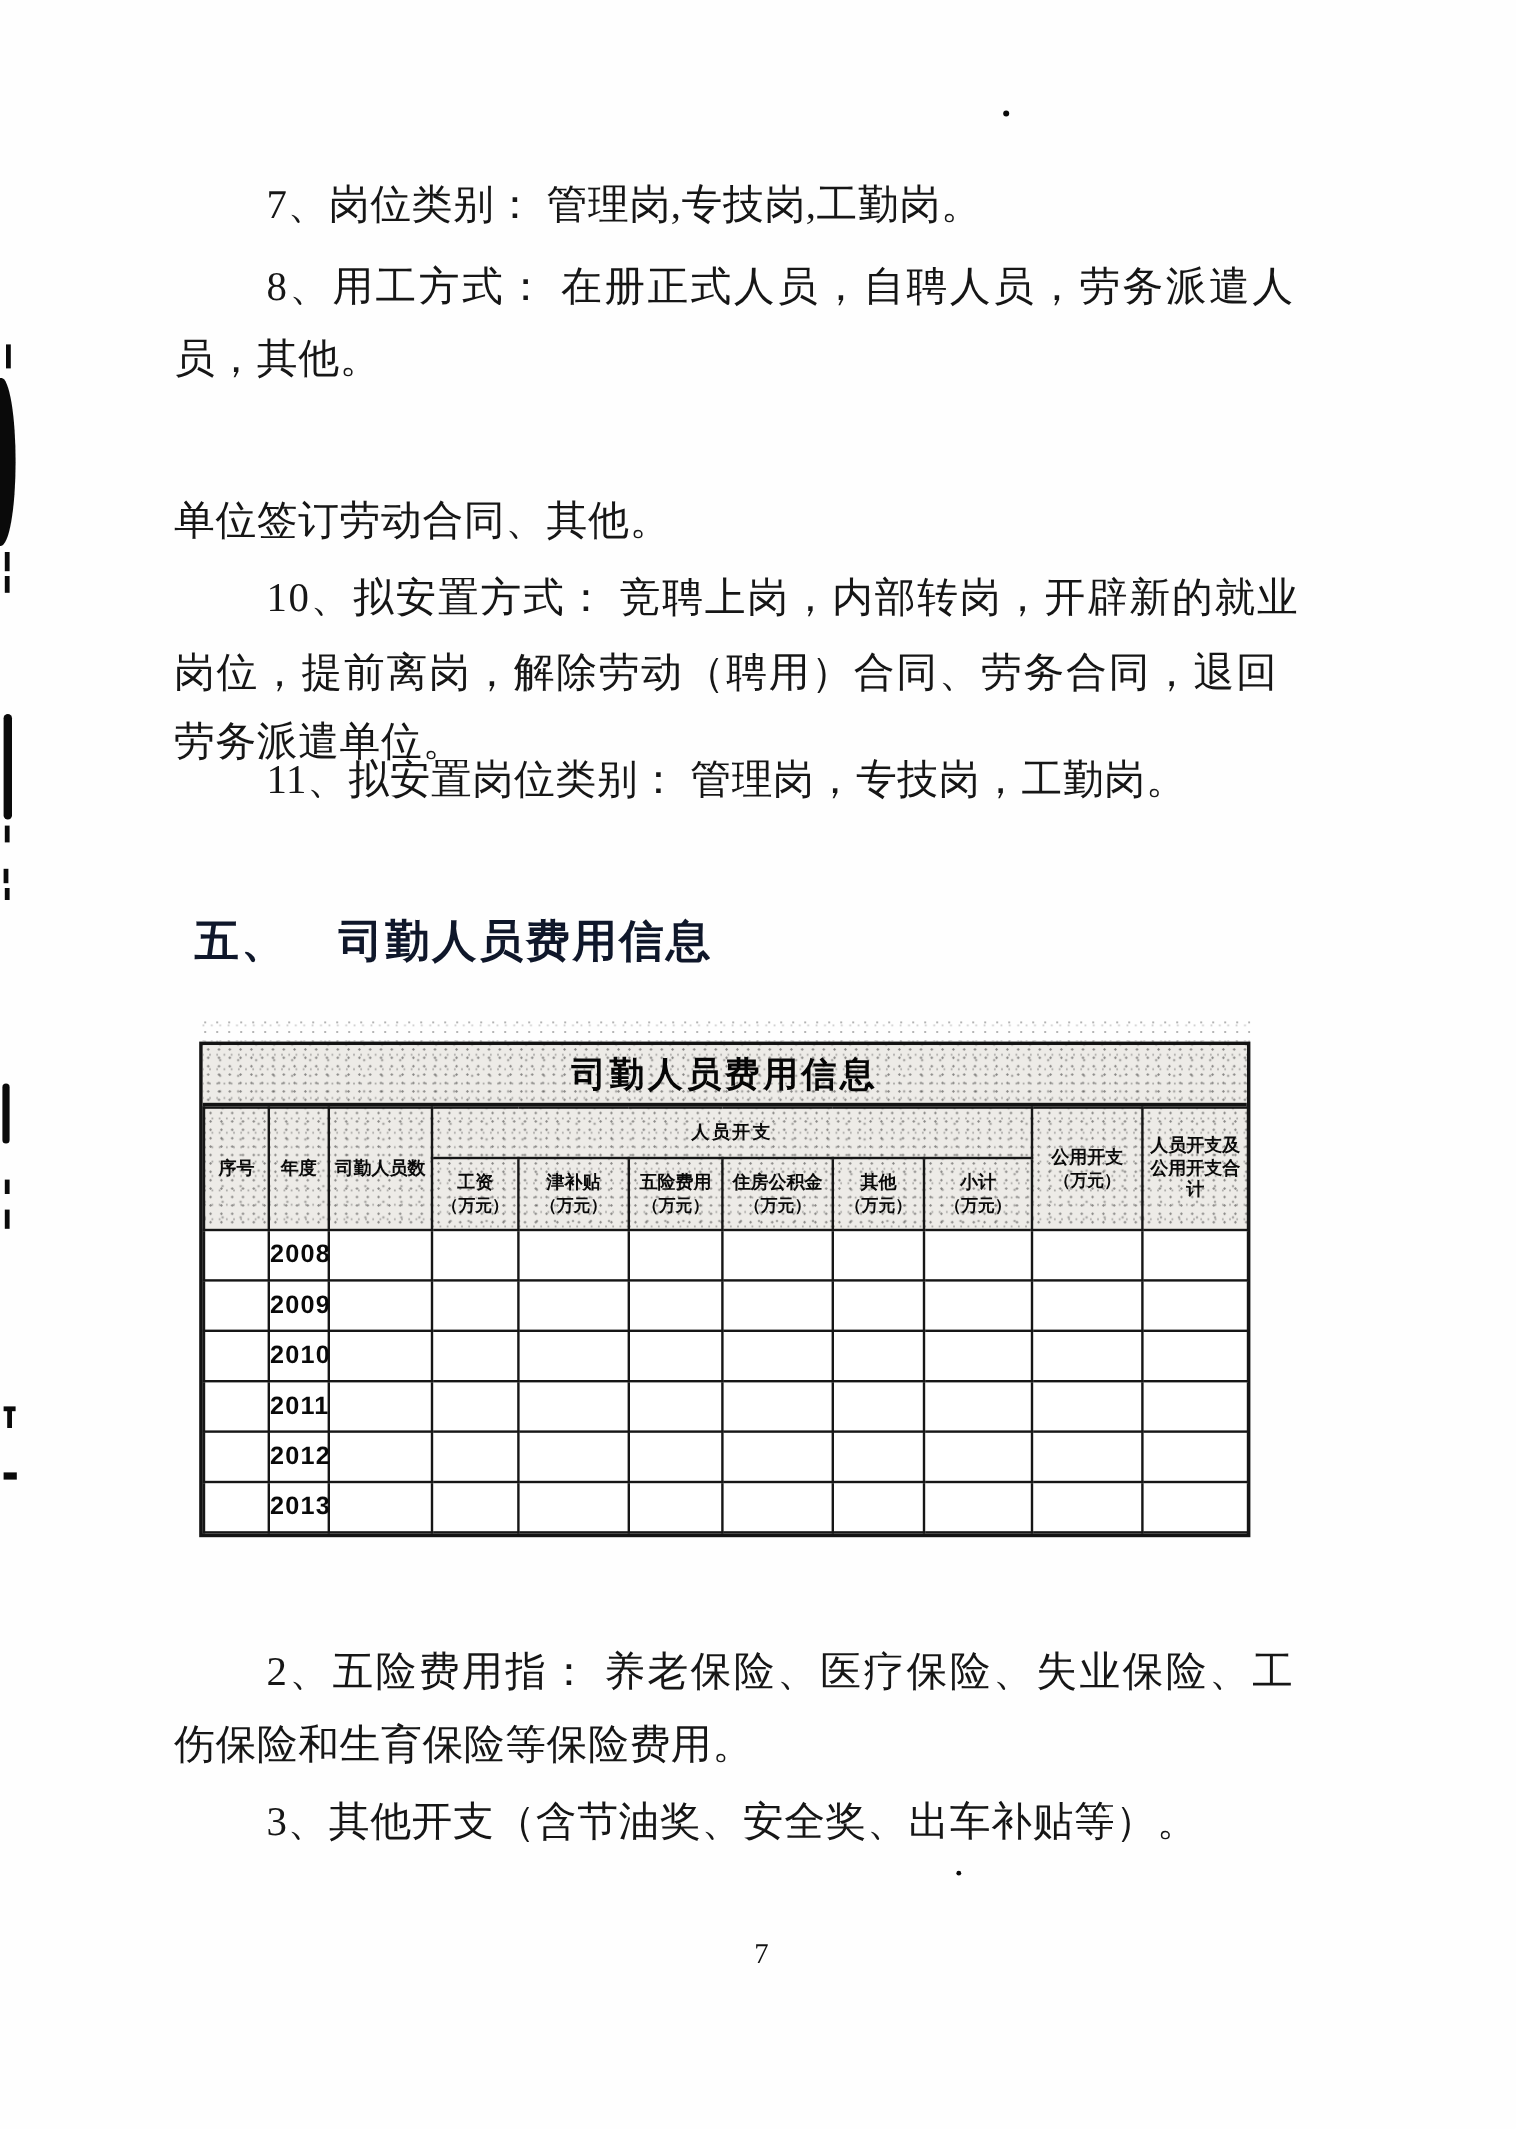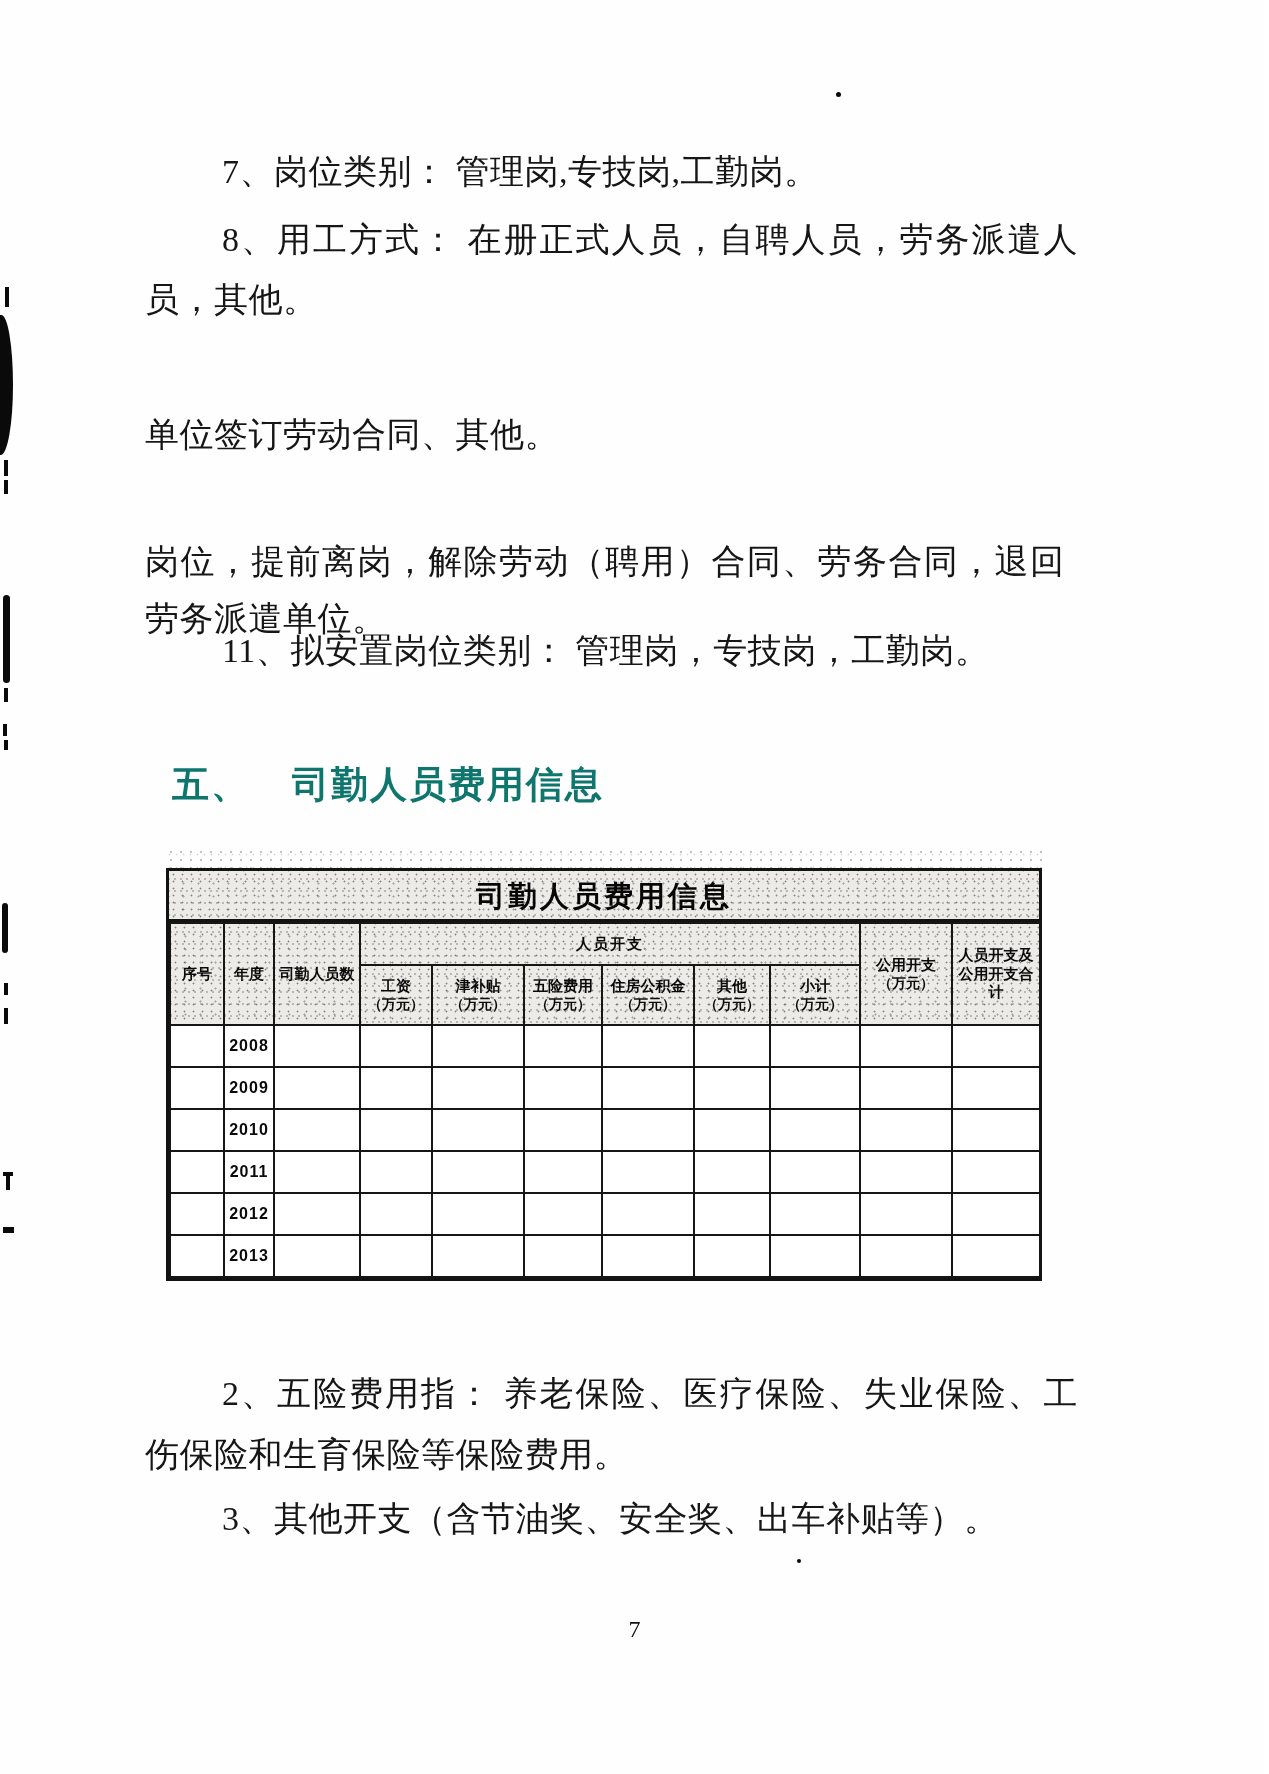--- a/index.html
+++ b/index.html
@@ -11,23 +11,23 @@
   
   .bline {
     position:absolute; left:145px; font-size:34px; line-height:46px;
     letter-spacing:0.5px; white-space:nowrap; color:#161616;
   }
   .bline.indent { padding-left:77px; }
   .bline.j1 { letter-spacing:2.0px; }
   .bline.j2 { letter-spacing:1.4px; }
   
   .heading {
-    position:absolute; top:761px; left:172px; font-size:37px; line-height:48px;
+    position:absolute; top:761px; left:162px; font-size:37px; line-height:48px;
     font-weight:700; font-family:"Liberation Sans","DejaVu Sans",sans-serif;
-    color:#0f766e; letter-spacing:2px; white-space:nowrap;
+    color:#0f172a; letter-spacing:2px; white-space:nowrap;
   }
   .heading .hnum { margin-right:42px; }
   
   .speckle {
     background-color:#edebe7;
     background-image:
       radial-gradient(circle, rgba(30,30,30,0.50) 0.7px, transparent 1.2px),
       radial-gradient(circle, rgba(60,60,60,0.38) 0.6px, transparent 1.1px),
       radial-gradient(circle, rgba(15,15,15,0.30) 0.8px, transparent 1.4px);
     background-size:9px 7px, 6px 12px, 15px 13px;
@@ -56,21 +56,21 @@
     font-size:15px; line-height:1.25; text-align:center; color:#0a0a0a;
   }
   th.group-h { height:42px; font-size:16px; letter-spacing:2px;margin-left:10px; }
   th.sub-h { height:60px; }
   th.tall-h { font-size:15px; }
   th.total-h { font-size:14px; padding:0 4px; }
   .unit { display:block; font-size:14px; }
   table.fee td.body-cell { height:42px; background:#fff; }
   td.year-cell {
     font-family:"Liberation Sans","DejaVu Sans",sans-serif; font-weight:700;
-    font-size:16px; text-align:center; color:#0a0a0a; letter-spacing:1px;
+    font-size:21px; text-align:center; color:#0a0a0a; letter-spacing:1px;
   }
   
   .pagenum {
     position:absolute; top:1616px; left:0; width:1269px; text-align:center;
     font-size:24px; color:#111;
   }
   
   .art { position:absolute; background:#0a0a0a; }
   .art.round { border-radius:50%; }
   .blob { border-radius:0 90% 95% 0 / 0 50% 50% 0; }
@@ -78,20 +78,21 @@
 </style>
 </head>
 <body>
 
 <div class="page">
 
   <div class="bline indent" style="top:149px">7、岗位类别： 管理岗,专技岗,工勤岗。</div>
   <div class="bline indent j1" style="top:217px">8、用工方式： 在册正式人员，自聘人员，劳务派遣人</div>
   <div class="bline" style="top:277px">员，其他。</div>
   <div class="bline" style="top:412px">单位签订劳动合同、其他。</div>
+  <div class="bline indent j2" style="top:476px">10、拟安置方式： 竞聘上岗，内部转岗，开辟新的就业</div>
   <div class="bline j2" style="top:539px">岗位，提前离岗，解除劳动（聘用）合同、劳务合同，退回</div>
   <div class="bline" style="top:596px">劳务派遣单位。</div>
   <div class="bline indent" style="top:628px">11、拟安置岗位类别： 管理岗，专技岗，工勤岗。</div>
 
   <div class="heading">
     <span class="hnum">五、</span><span>司勤人员费用信息</span>
   </div>
 
   <div class="pre-strip speckle-light"></div>
 

